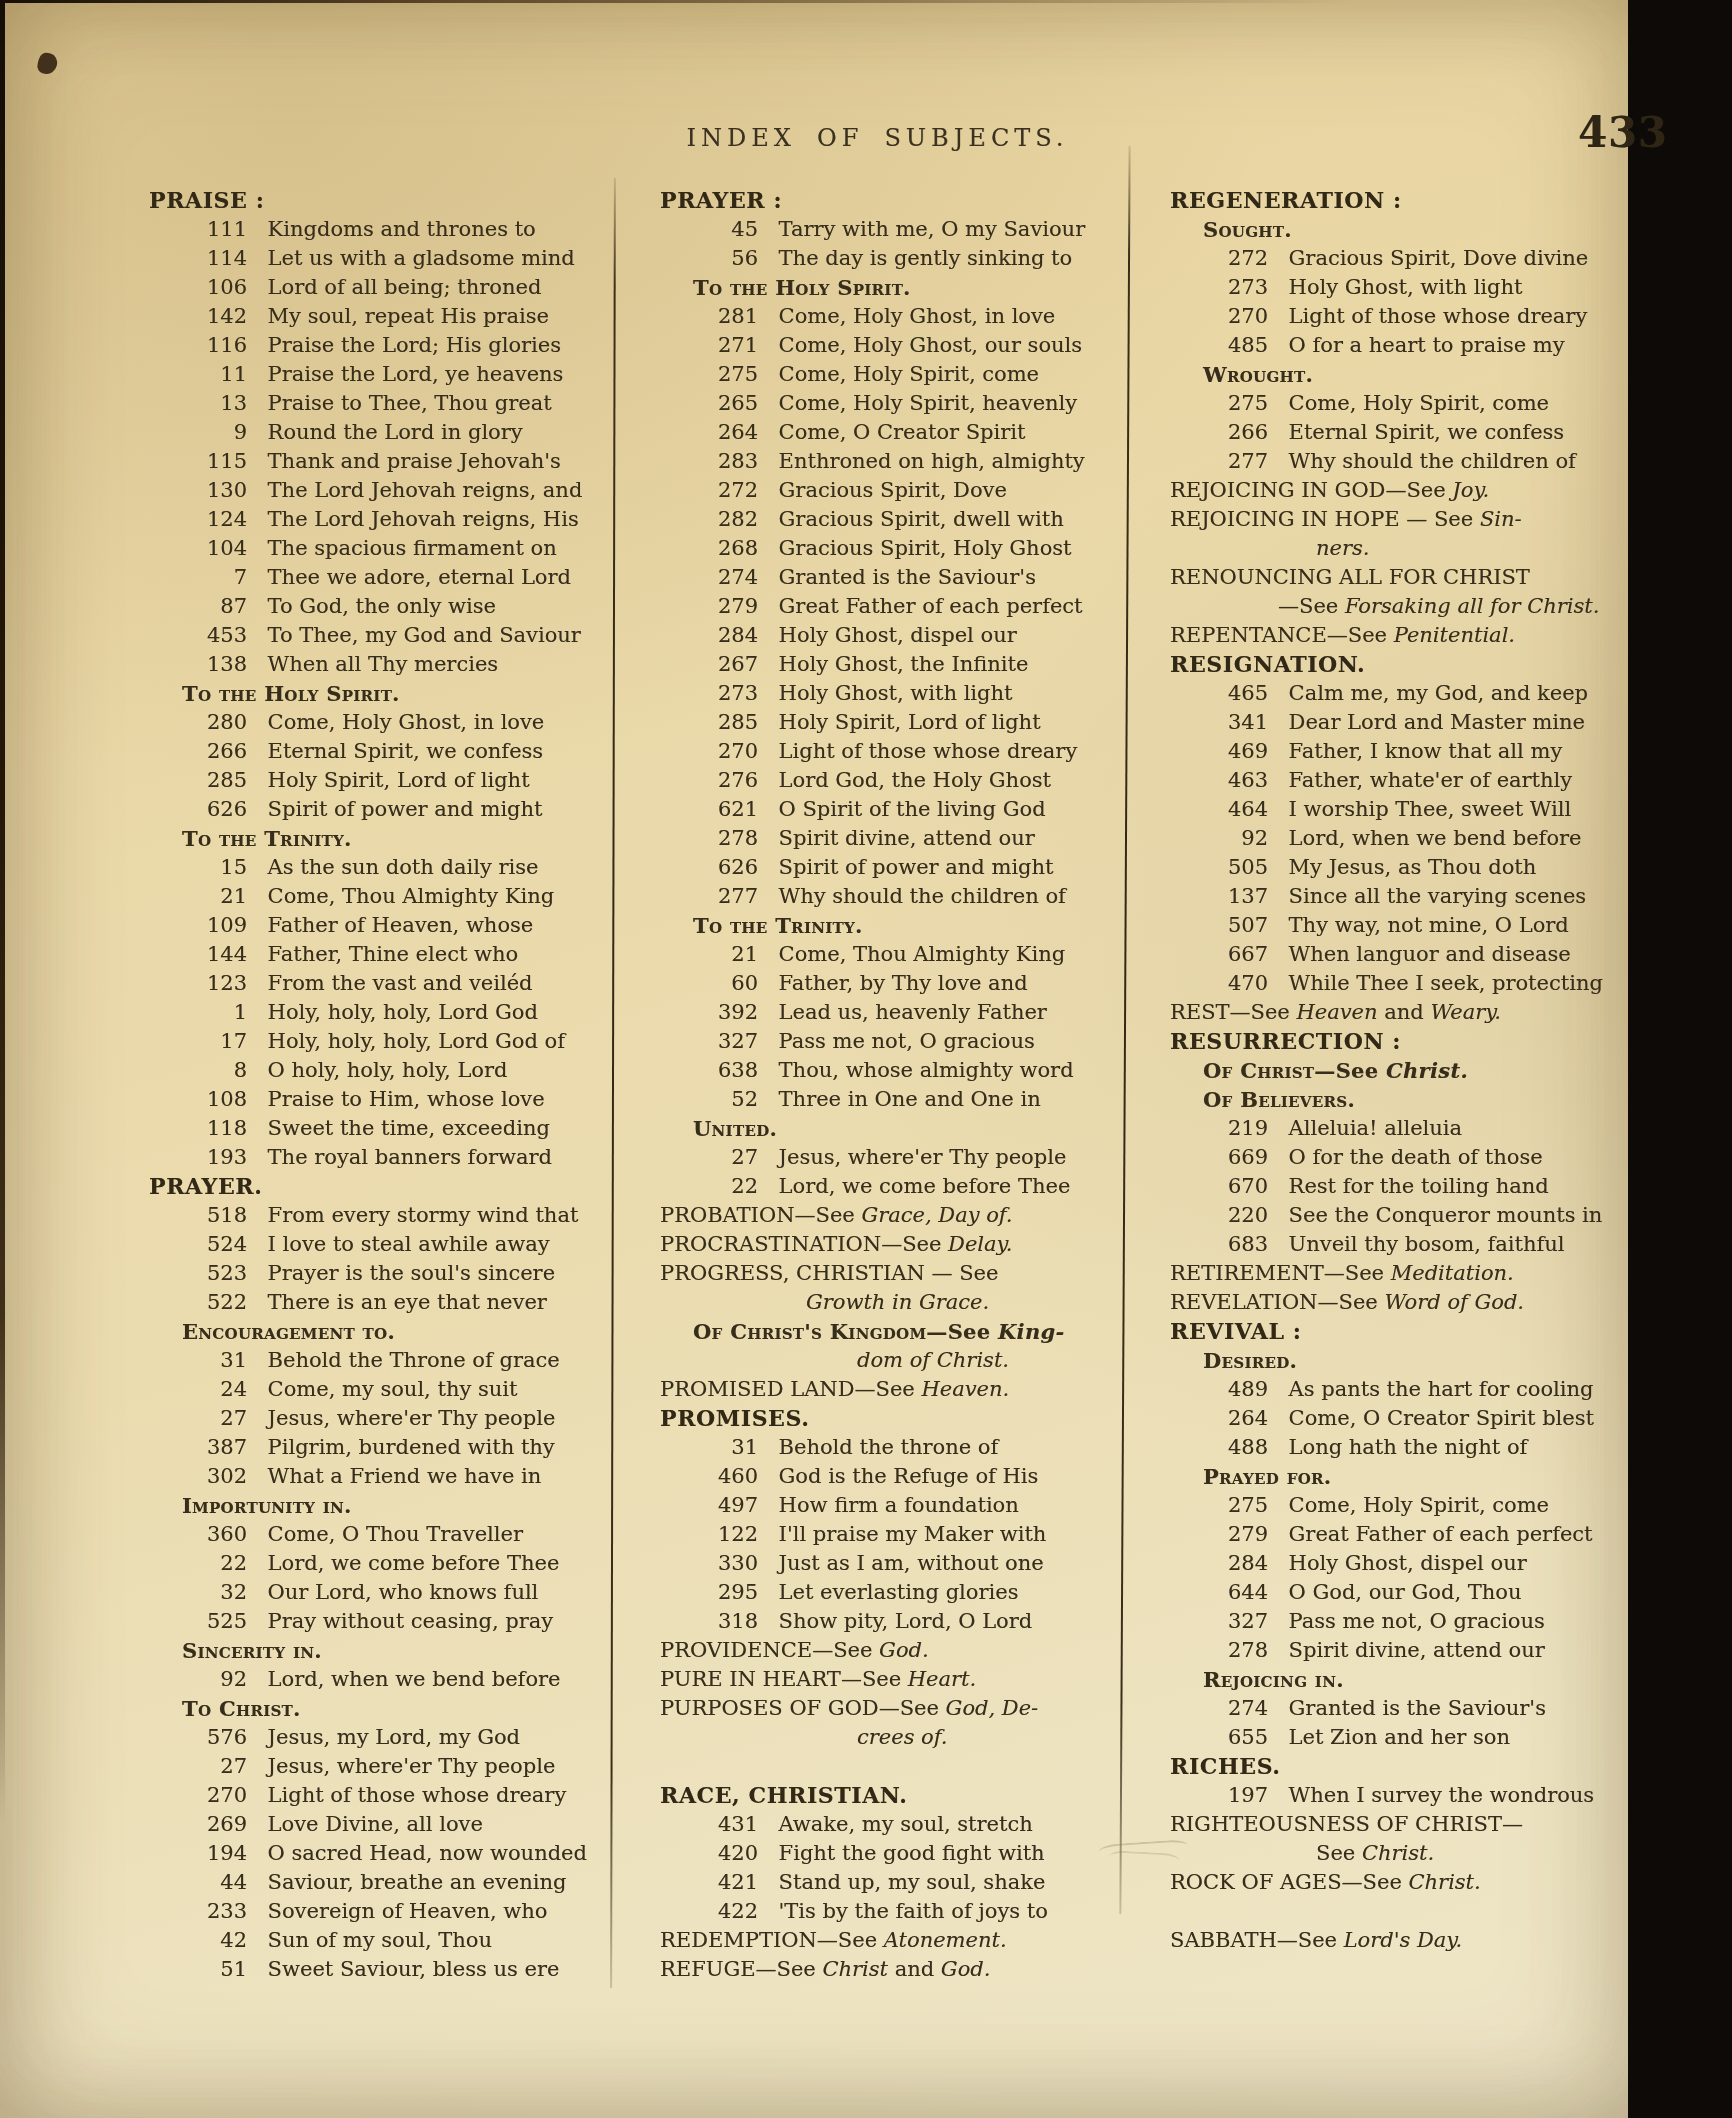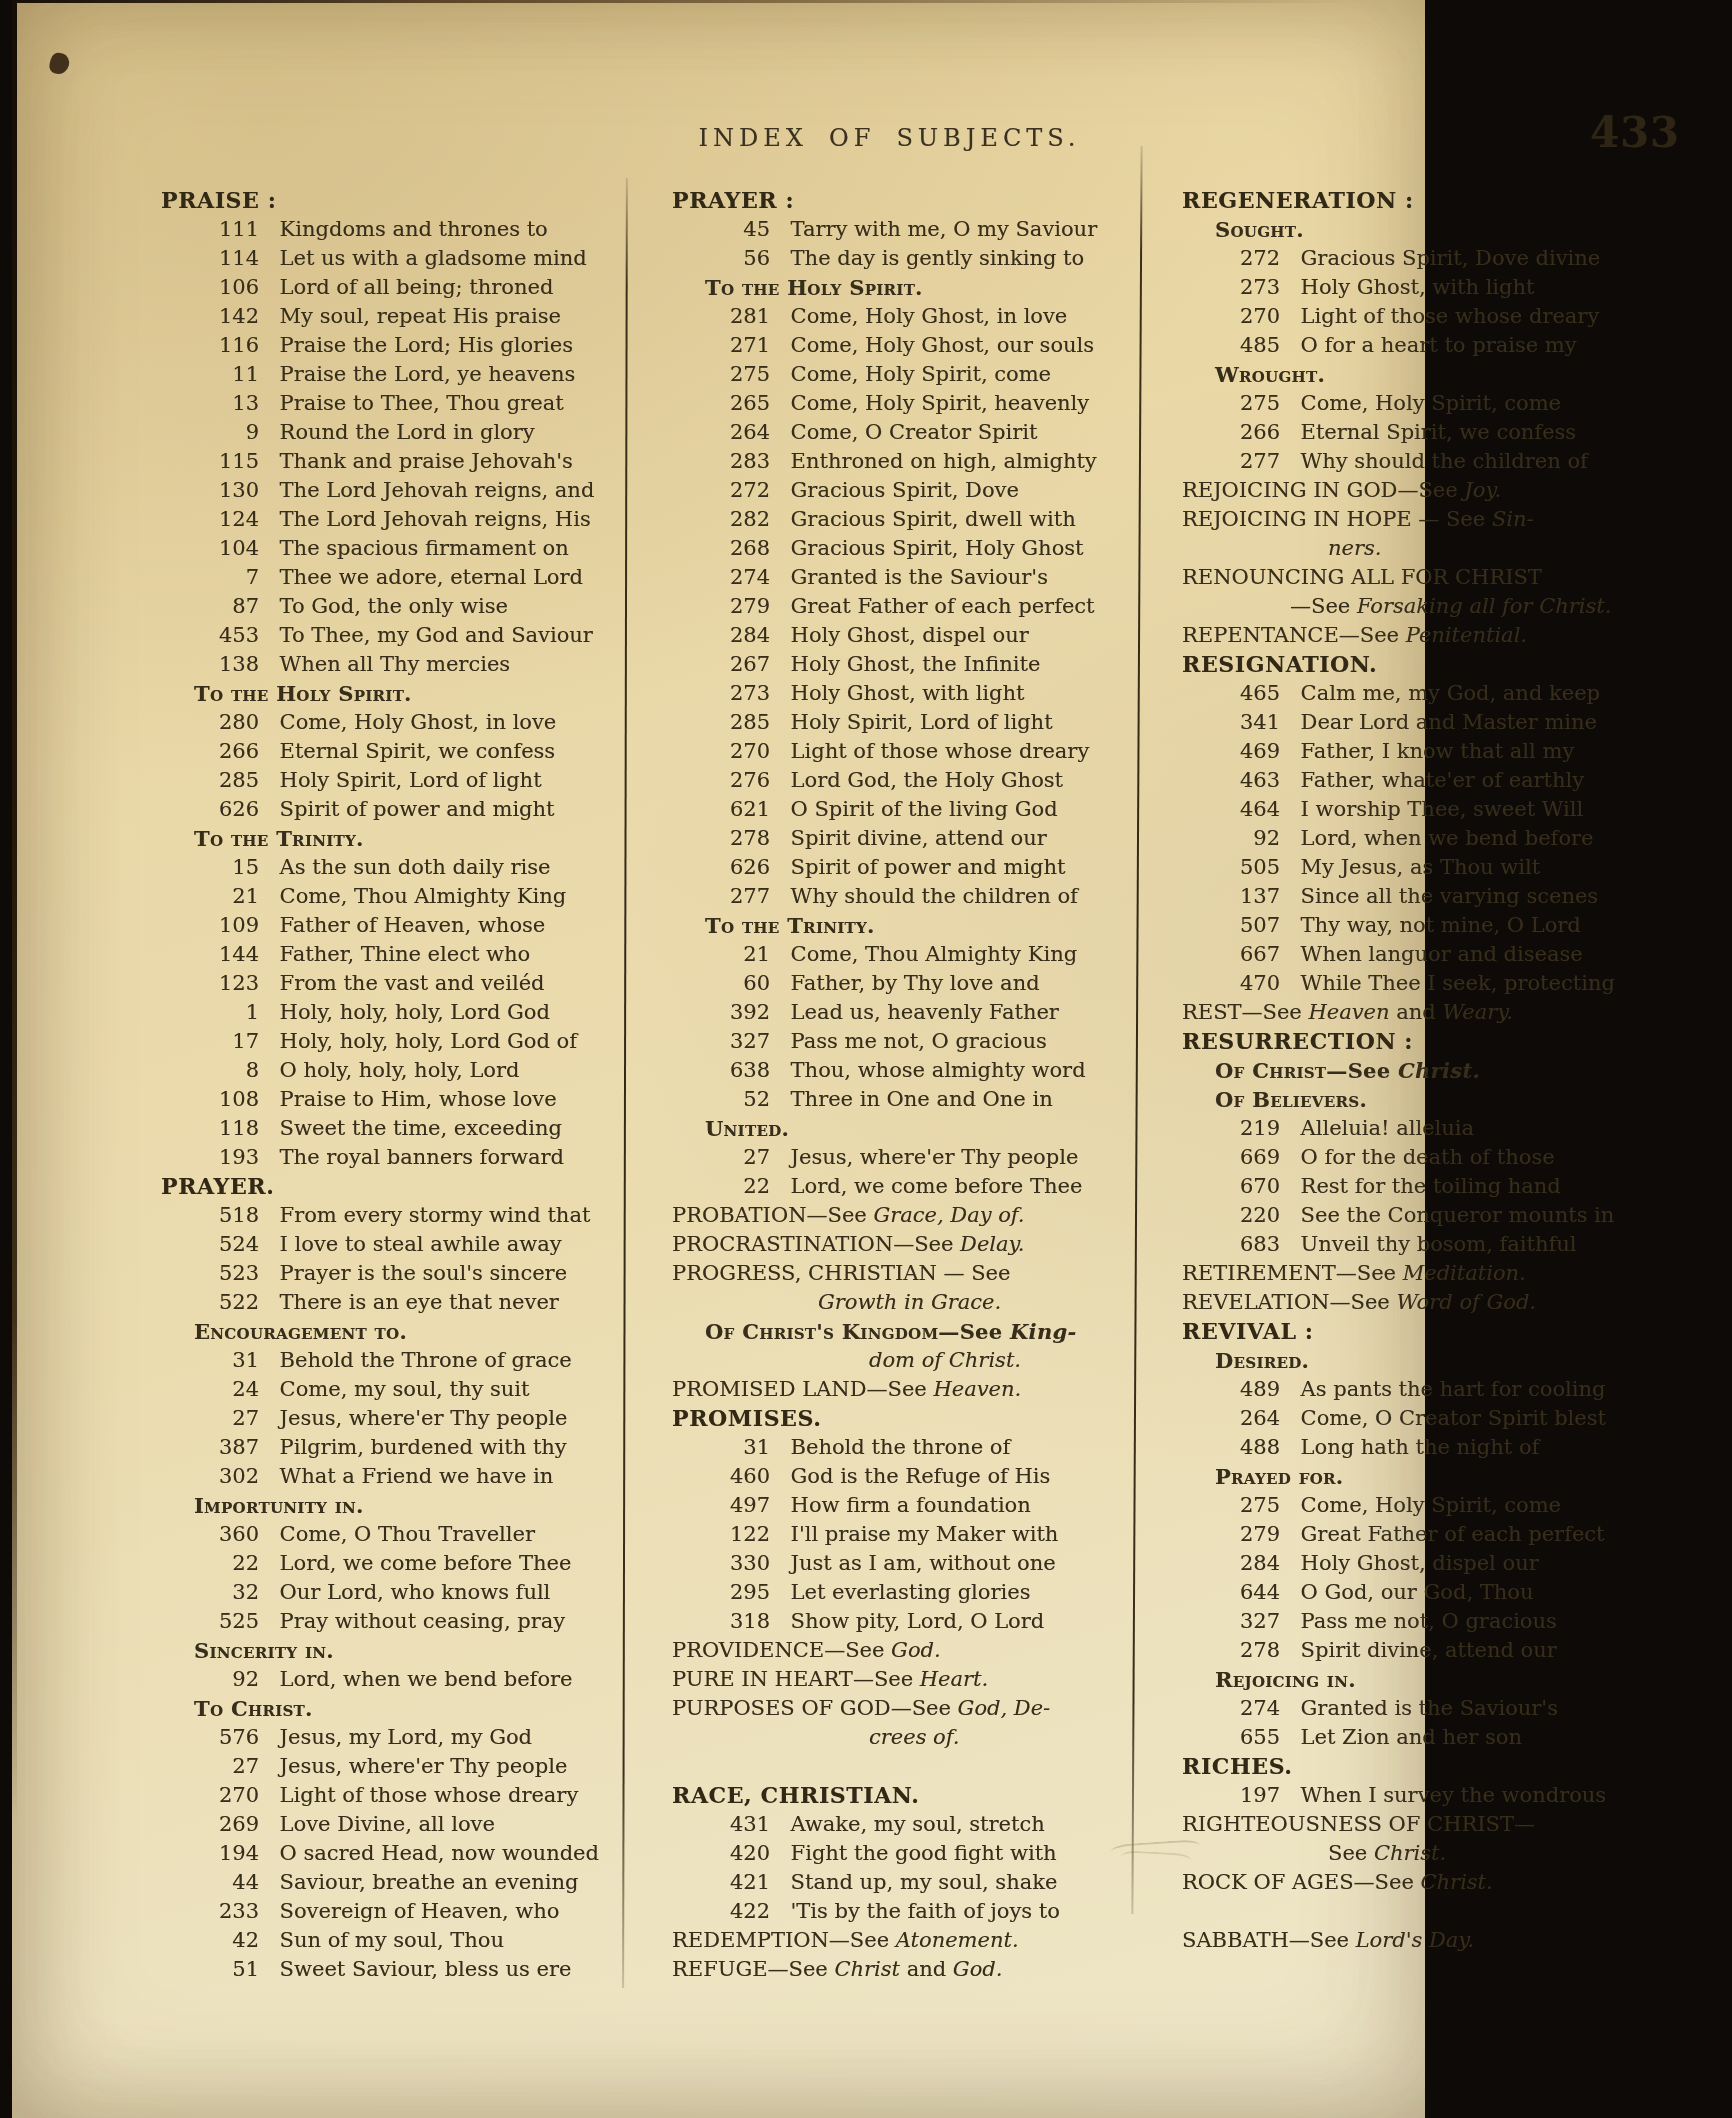--- a/index.html
+++ b/index.html
@@ -1,19 +1,19 @@
 <!DOCTYPE html>
 <html style="font-size:11.4px"><head>
 <meta charset="utf-8">
 <style>
   html,body{margin:0;padding:0;background:#0d0a07;}
   body{width:1733px;height:2119px;position:relative;overflow:hidden;
        font-family:"DejaVu Serif","Liberation Serif",serif;}
 
-  .page{position:absolute;left:12px;top:0;width:1413px;height:2119px;
+  .page{position:absolute;left:0;top:0;width:1628px;height:2119px;
     background:
       radial-gradient(1562px 1065px at 18% 6%, rgba(116,86,38,.14), rgba(0,0,0,0) 62%),
       radial-gradient(1349px 994px at 100% 45%, rgba(120,92,45,.08), rgba(0,0,0,0) 60%),
       linear-gradient(163deg,#e5d099 0%,#e9d7a6 28%,#ebdcb0 55%,#ede3c0 82%,#eee6c8 100%);
     box-shadow: inset 0 0 135px rgba(92,64,22,.16),
                 inset 33px 0 78px rgba(70,48,18,.13),
                 inset -24px 0 85px rgba(92,64,22,.10),
                 inset 0 -28px 85px rgba(110,84,40,.07);
   }
 
@@ -220,21 +220,21 @@
       <div class="row ref"><span>RENOUNCING ALL FOR CHRIST</span></div>
       <div class="row cont ind1"><span>—See </span><span class="it">Forsaking all for Christ.</span></div>
       <div class="row ref"><span>REPENTANCE—See </span><span class="it">Penitential.</span></div>
       <div class="row h1"><span>RESIGNATION.</span></div>
       <div class="row item"><span class="num">465</span><span class="txt">Calm me, my God, and keep</span></div>
       <div class="row item"><span class="num">341</span><span class="txt">Dear Lord and Master mine</span></div>
       <div class="row item"><span class="num">469</span><span class="txt">Father, I know that all my</span></div>
       <div class="row item"><span class="num">463</span><span class="txt">Father, whate'er of earthly</span></div>
       <div class="row item"><span class="num">464</span><span class="txt">I worship Thee, sweet Will</span></div>
       <div class="row item"><span class="num">92</span><span class="txt">Lord, when we bend before</span></div>
-      <div class="row item"><span class="num">505</span><span class="txt">My Jesus, as Thou wilt</span></div>
+      <div class="row item"><span class="num">505</span><span class="txt">My Jesus, as Thou doth</span></div>
       <div class="row item"><span class="num">137</span><span class="txt">Since all the varying scenes</span></div>
       <div class="row item"><span class="num">507</span><span class="txt">Thy way, not mine, O Lord</span></div>
       <div class="row item"><span class="num">667</span><span class="txt">When languor and disease</span></div>
       <div class="row item"><span class="num">470</span><span class="txt">While Thee I seek, protecting</span></div>
       <div class="row ref"><span>REST—See </span><span class="it">Heaven</span><span> and </span><span class="it">Weary.</span></div>
       <div class="row h1"><span>RESURRECTION :</span></div>
       <div class="row h2"><span>Of Christ</span><span class="rm">—See </span><span class="it">Christ.</span></div>
       <div class="row h2"><span>Of Believers.</span></div>
       <div class="row item"><span class="num">219</span><span class="txt">Alleluia! alleluia</span></div>
       <div class="row item"><span class="num">669</span><span class="txt">O for the death of those</span></div>

